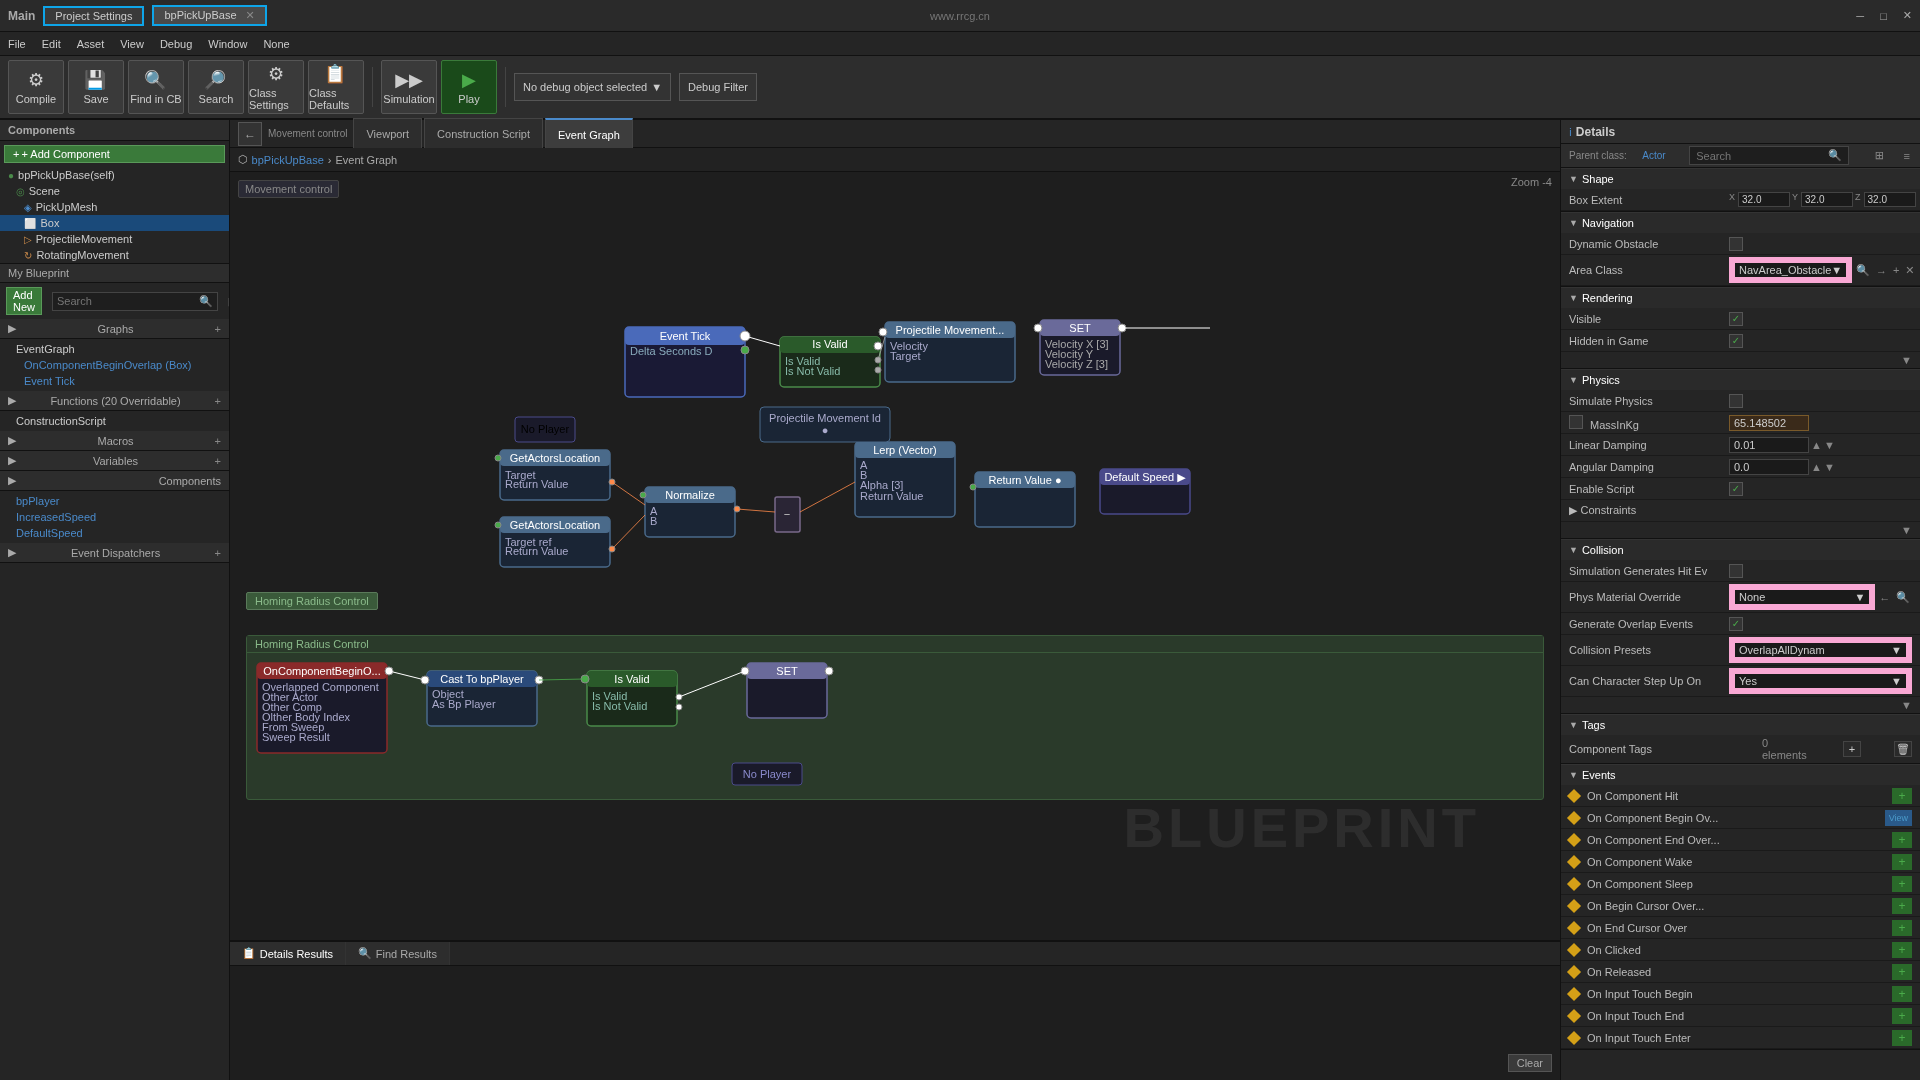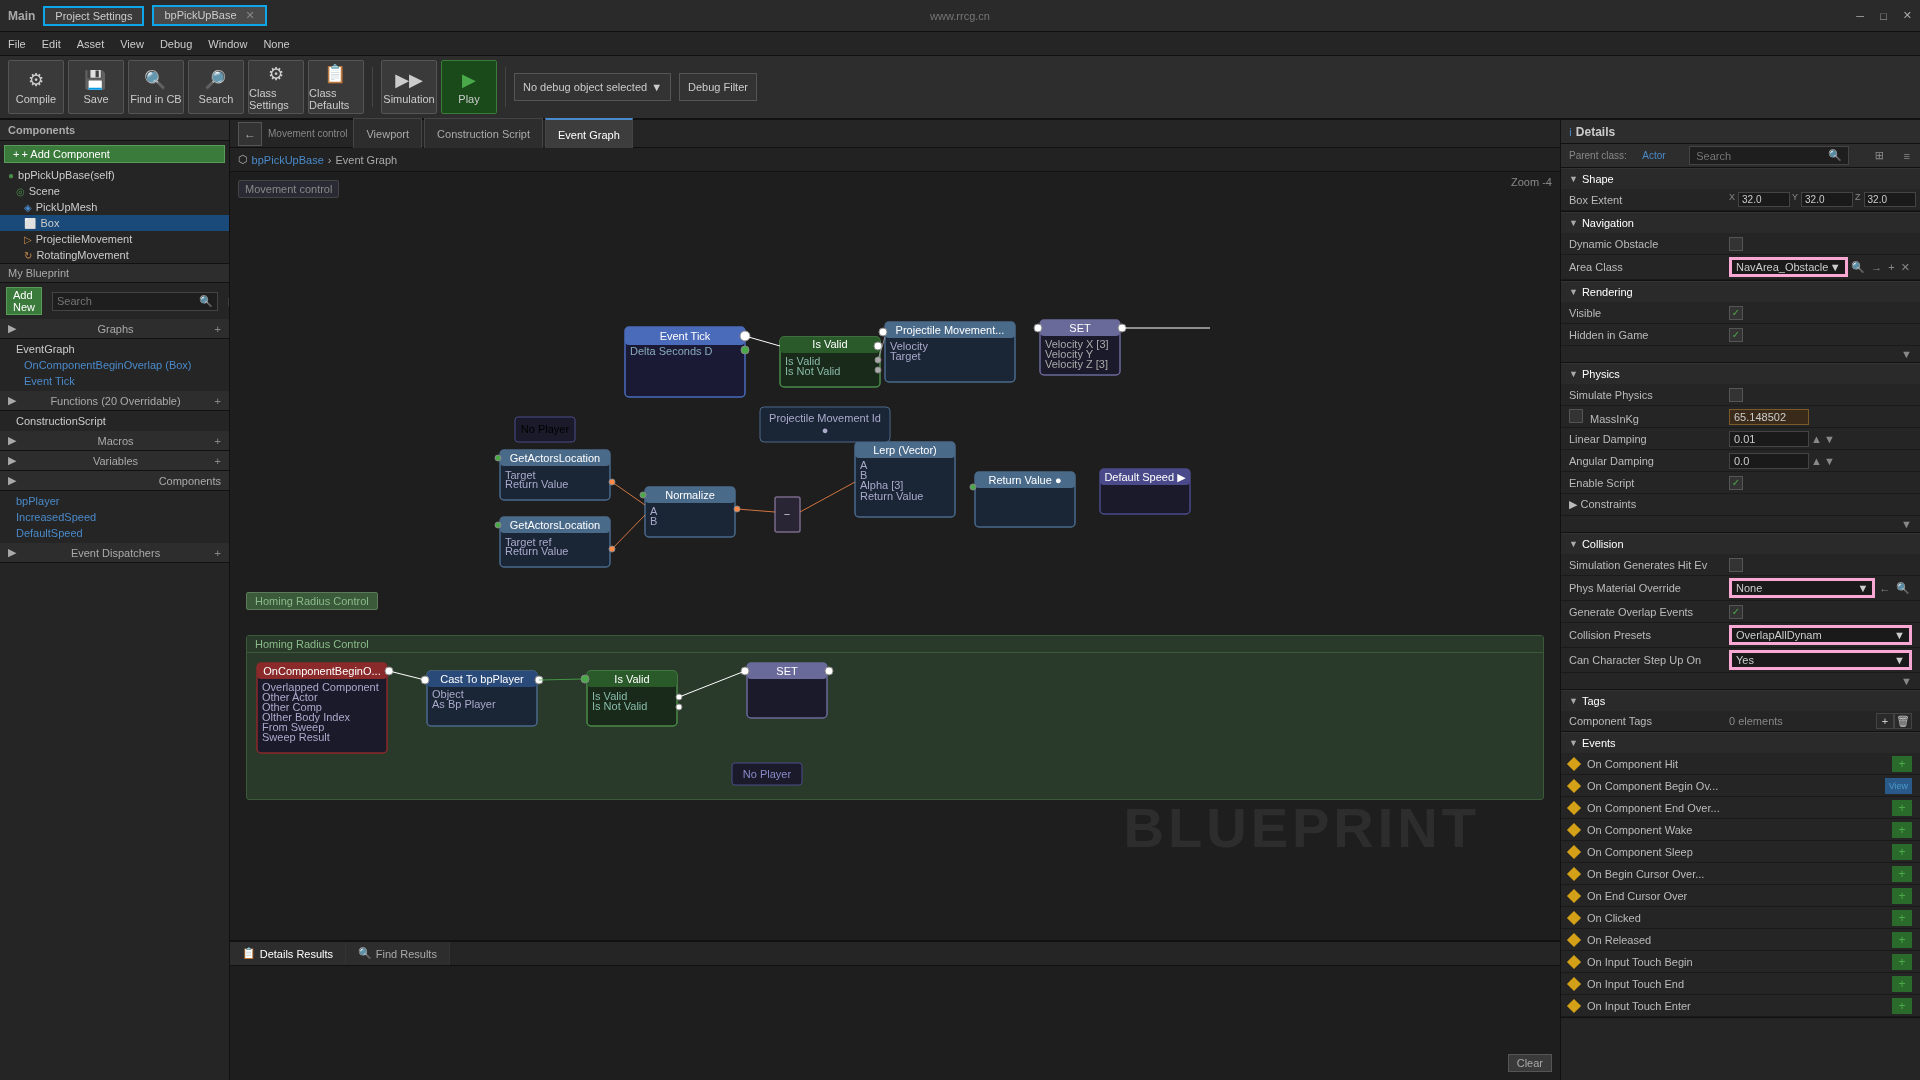--- a/index.html
+++ b/index.html
@@ -70,21 +70,21 @@
 
     .prop-section { border-bottom: 1px solid #111; }
     .prop-section-header { background: #2a2a2a; padding: 4px 8px; color: #fff; font-size: 11px; cursor: pointer; display: flex; align-items: center; gap: 4px; border-top: 1px solid #333; }
     .prop-section-header .triangle { color: #aaa; font-size: 9px; }
     .prop-row { display: flex; align-items: center; padding: 2px 8px; border-bottom: 1px solid #1a1a1a; min-height: 22px; justify-content: space-between; }
     .prop-label { width: 160px; color: #bbb; font-size: 11px; flex-shrink: 0; }
     .prop-value { flex: 1; display: flex; align-items: center; gap: 2px; }
     .prop-input { background: #1a1a1a; border: 1px solid #444; color: #ccc; padding: 1px 4px; font-size: 11px; width: 80px; }
     .prop-checkbox { width: 14px; height: 14px; background: #333; border: 1px solid #555; display: flex; align-items: center; justify-content: center; }
     .prop-checkbox.checked::after { content: '✓'; color: #4aaa4a; font-size: 10px; }
-    .prop-dropdown { background: #1a1a1a; border: 3px solid #f9a8d4; color: #ccc; padding: 1px 4px; font-size: 11px; min-width: 80px; display: flex; align-items: center; justify-content: space-between; }
+    .prop-dropdown { background: #1a1a1a; border: 6px solid #f9a8d4; color: #ccc; padding: 1px 4px; font-size: 11px; min-width: 80px; display: flex; align-items: center; justify-content: space-between; }
     .xyz-inputs { display: flex; gap: 2px; }
     .xyz-input { background: #1a1a1a; border: 1px solid #444; color: #ccc; padding: 1px 3px; font-size: 10px; width: 52px; }
     .xyz-label { color: #888; font-size: 9px; margin-right: 1px; }
 
     
     .event-row { display: flex; align-items: center; padding: 2px 8px; border-bottom: 1px solid #1a1a1a; min-height: 22px; }
     .event-diamond { width: 10px; height: 10px; background: #d4a017; transform: rotate(45deg); margin-right: 8px; flex-shrink: 0; }
     .event-label { flex: 1; color: #bbb; font-size: 11px; }
     .event-btn { background: #2a6a2a; border: none; color: #4aaa4a; width: 20px; height: 16px; cursor: pointer; display: flex; align-items: center; justify-content: center; font-size: 12px; }
     .event-btn.view { background: #2a5a8a; color: #4a9aca; font-size: 9px; padding: 1px 4px; width: auto; }
@@ -94,21 +94,21 @@
 
     
     .homing-label { position: absolute; background: #3a5a3a; border: 1px solid #5a7a5a; padding: 2px 8px; font-size: 10px; color: #8aba8a; border-radius: 2px; cursor: pointer; }
 
     
     ::-webkit-scrollbar { width: 8px; height: 8px; }
     ::-webkit-scrollbar-track { background: #1a1a1a; }
     ::-webkit-scrollbar-thumb { background: #444; }
 
     .nav-arrow { background: #333; border: 1px solid #555; color: #aaa; width: 24px; height: 24px; display: flex; align-items: center; justify-content: center; cursor: pointer; font-size: 12px; }
-    .tags-row { display: flex; align-items: center; padding: 2px 8px; }
+    .tags-row { display: flex; align-items: center; padding: 2px 8px; gap: 33px; }
     .tags-label { width: 160px; color: #bbb; font-size: 11px; }
     .tags-value { flex: 1; color: #888; font-size: 11px; }
     .tags-btn { background: #2a2a2a; border: 1px solid #444; color: #ccc; width: 18px; height: 16px; cursor: pointer; display: flex; align-items: center; justify-content: center; font-size: 11px; }
 
     .graph-bg { 
       background-image: 
         linear-gradient(rgba(60,60,80,0.3) 1px, transparent 1px),
         linear-gradient(90deg, rgba(60,60,80,0.3) 1px, transparent 1px);
       background-size: 20px 20px;
     }

